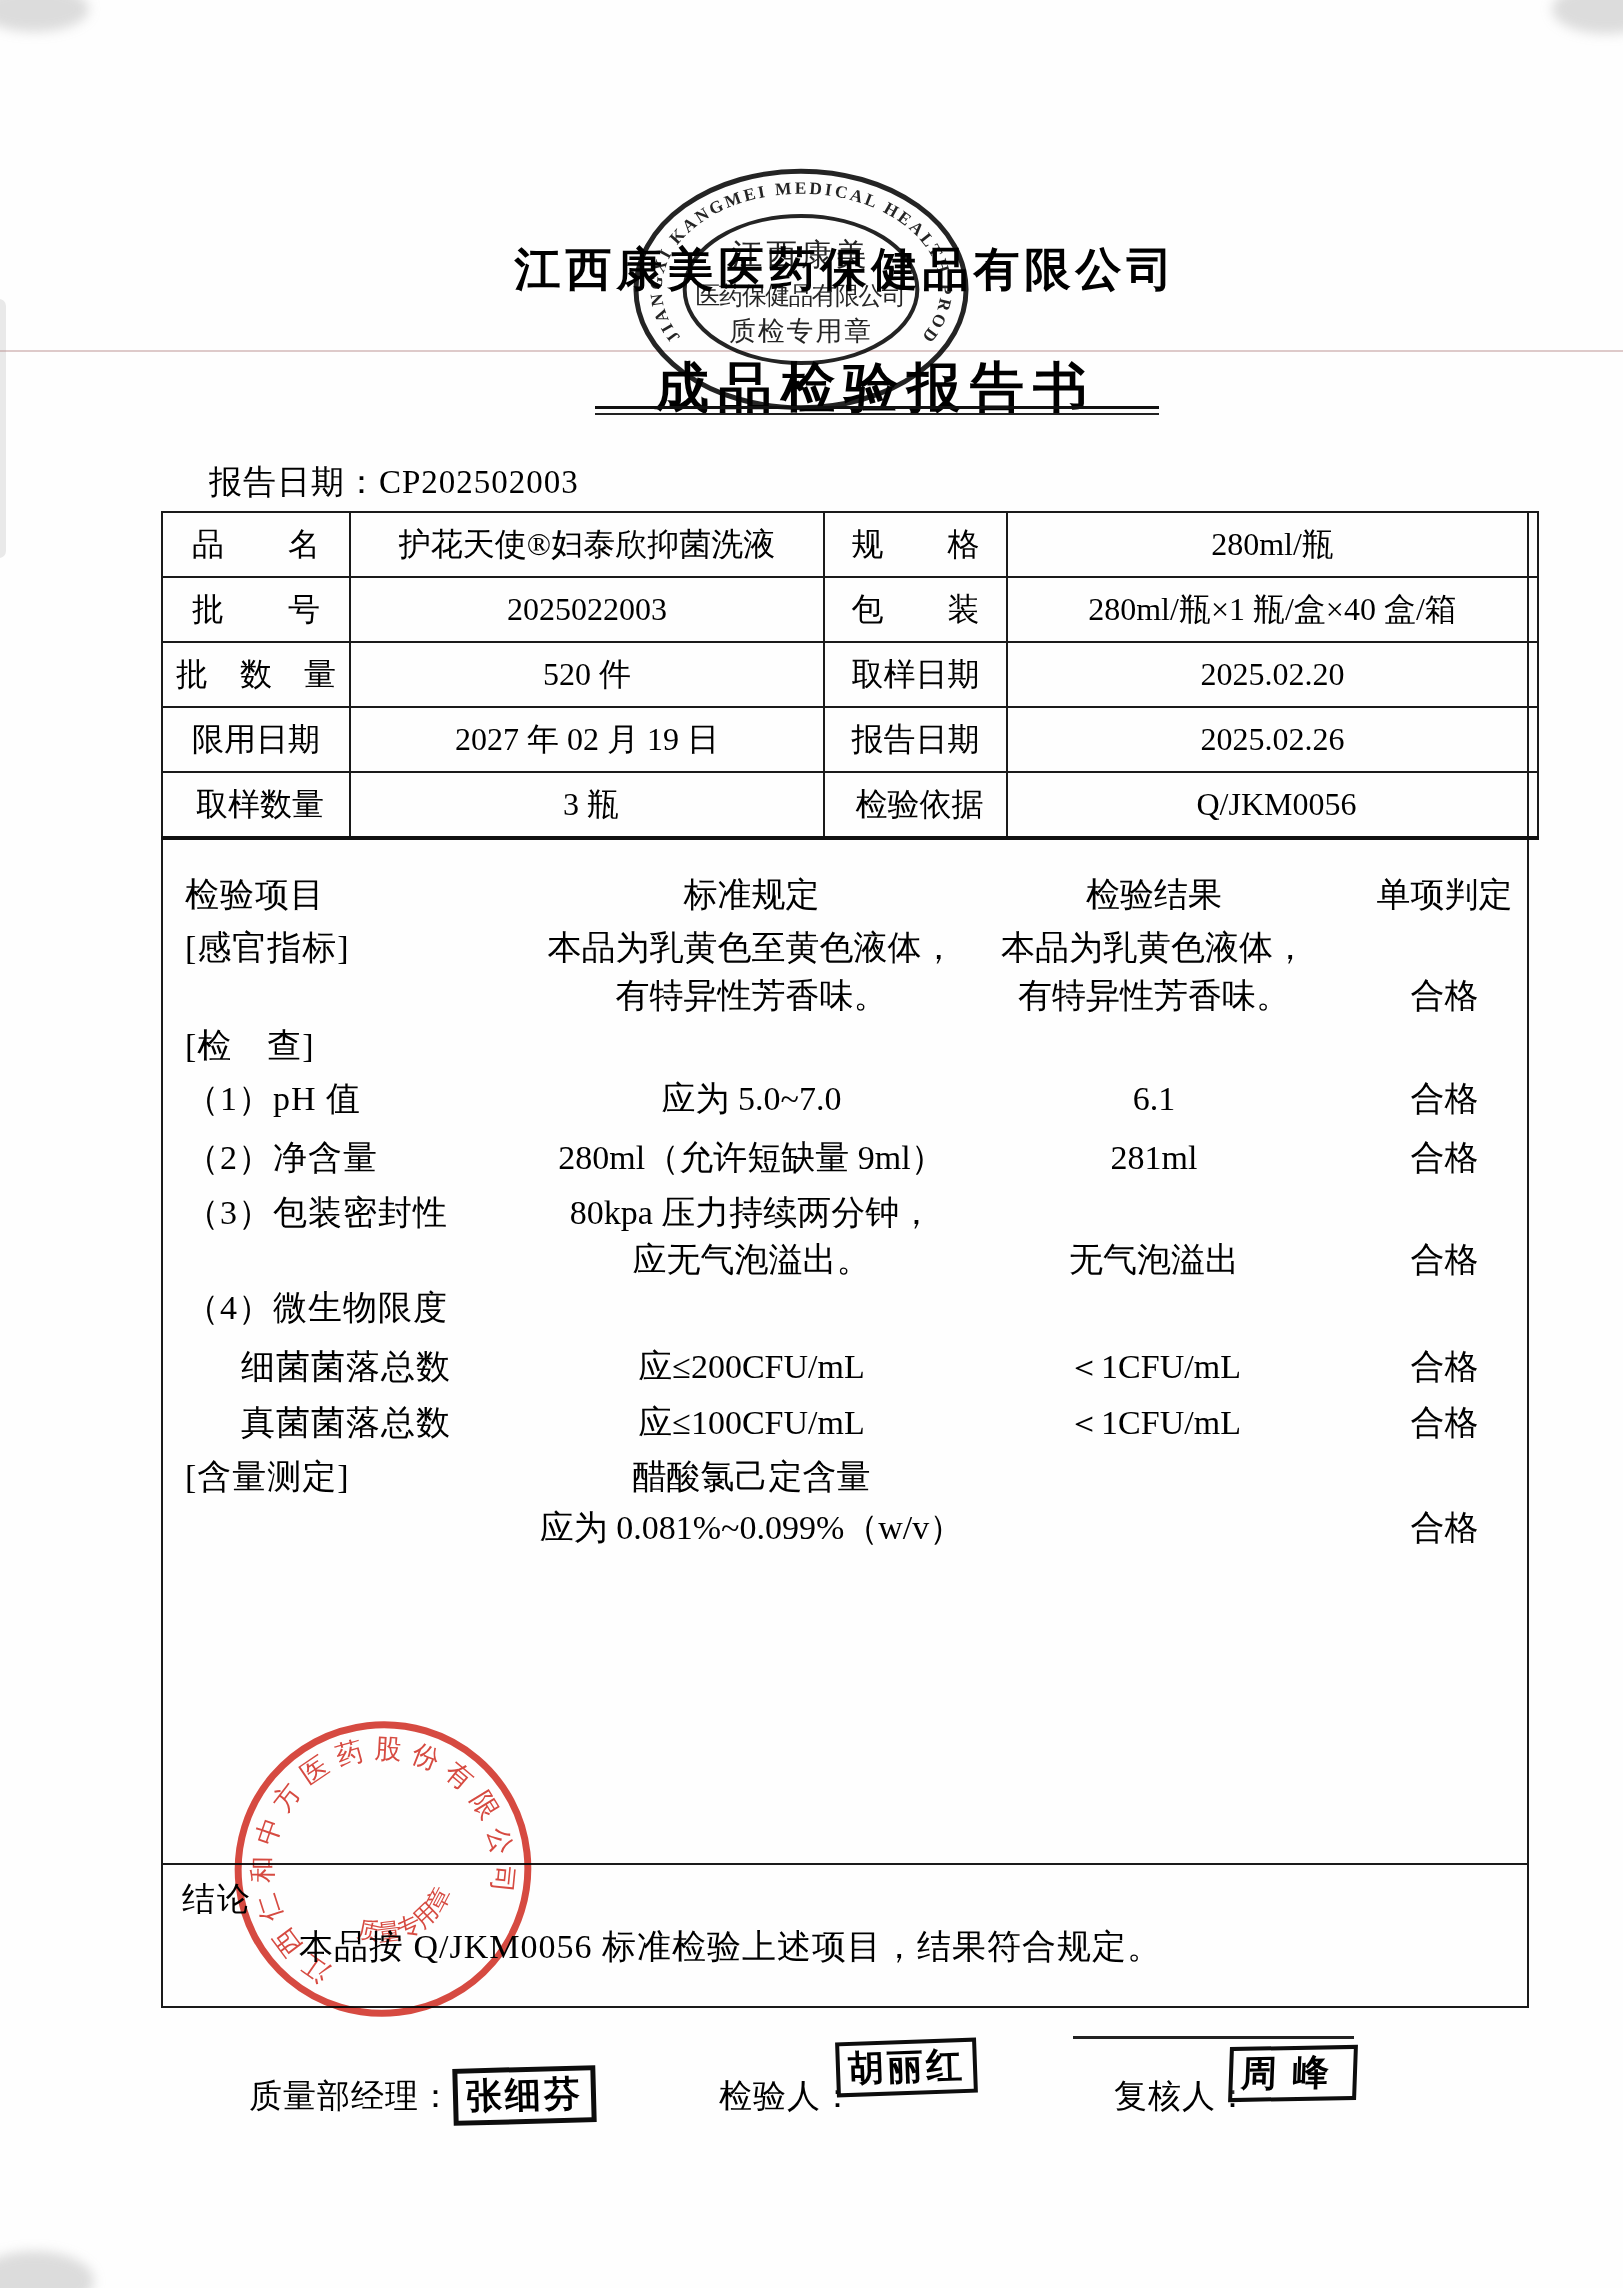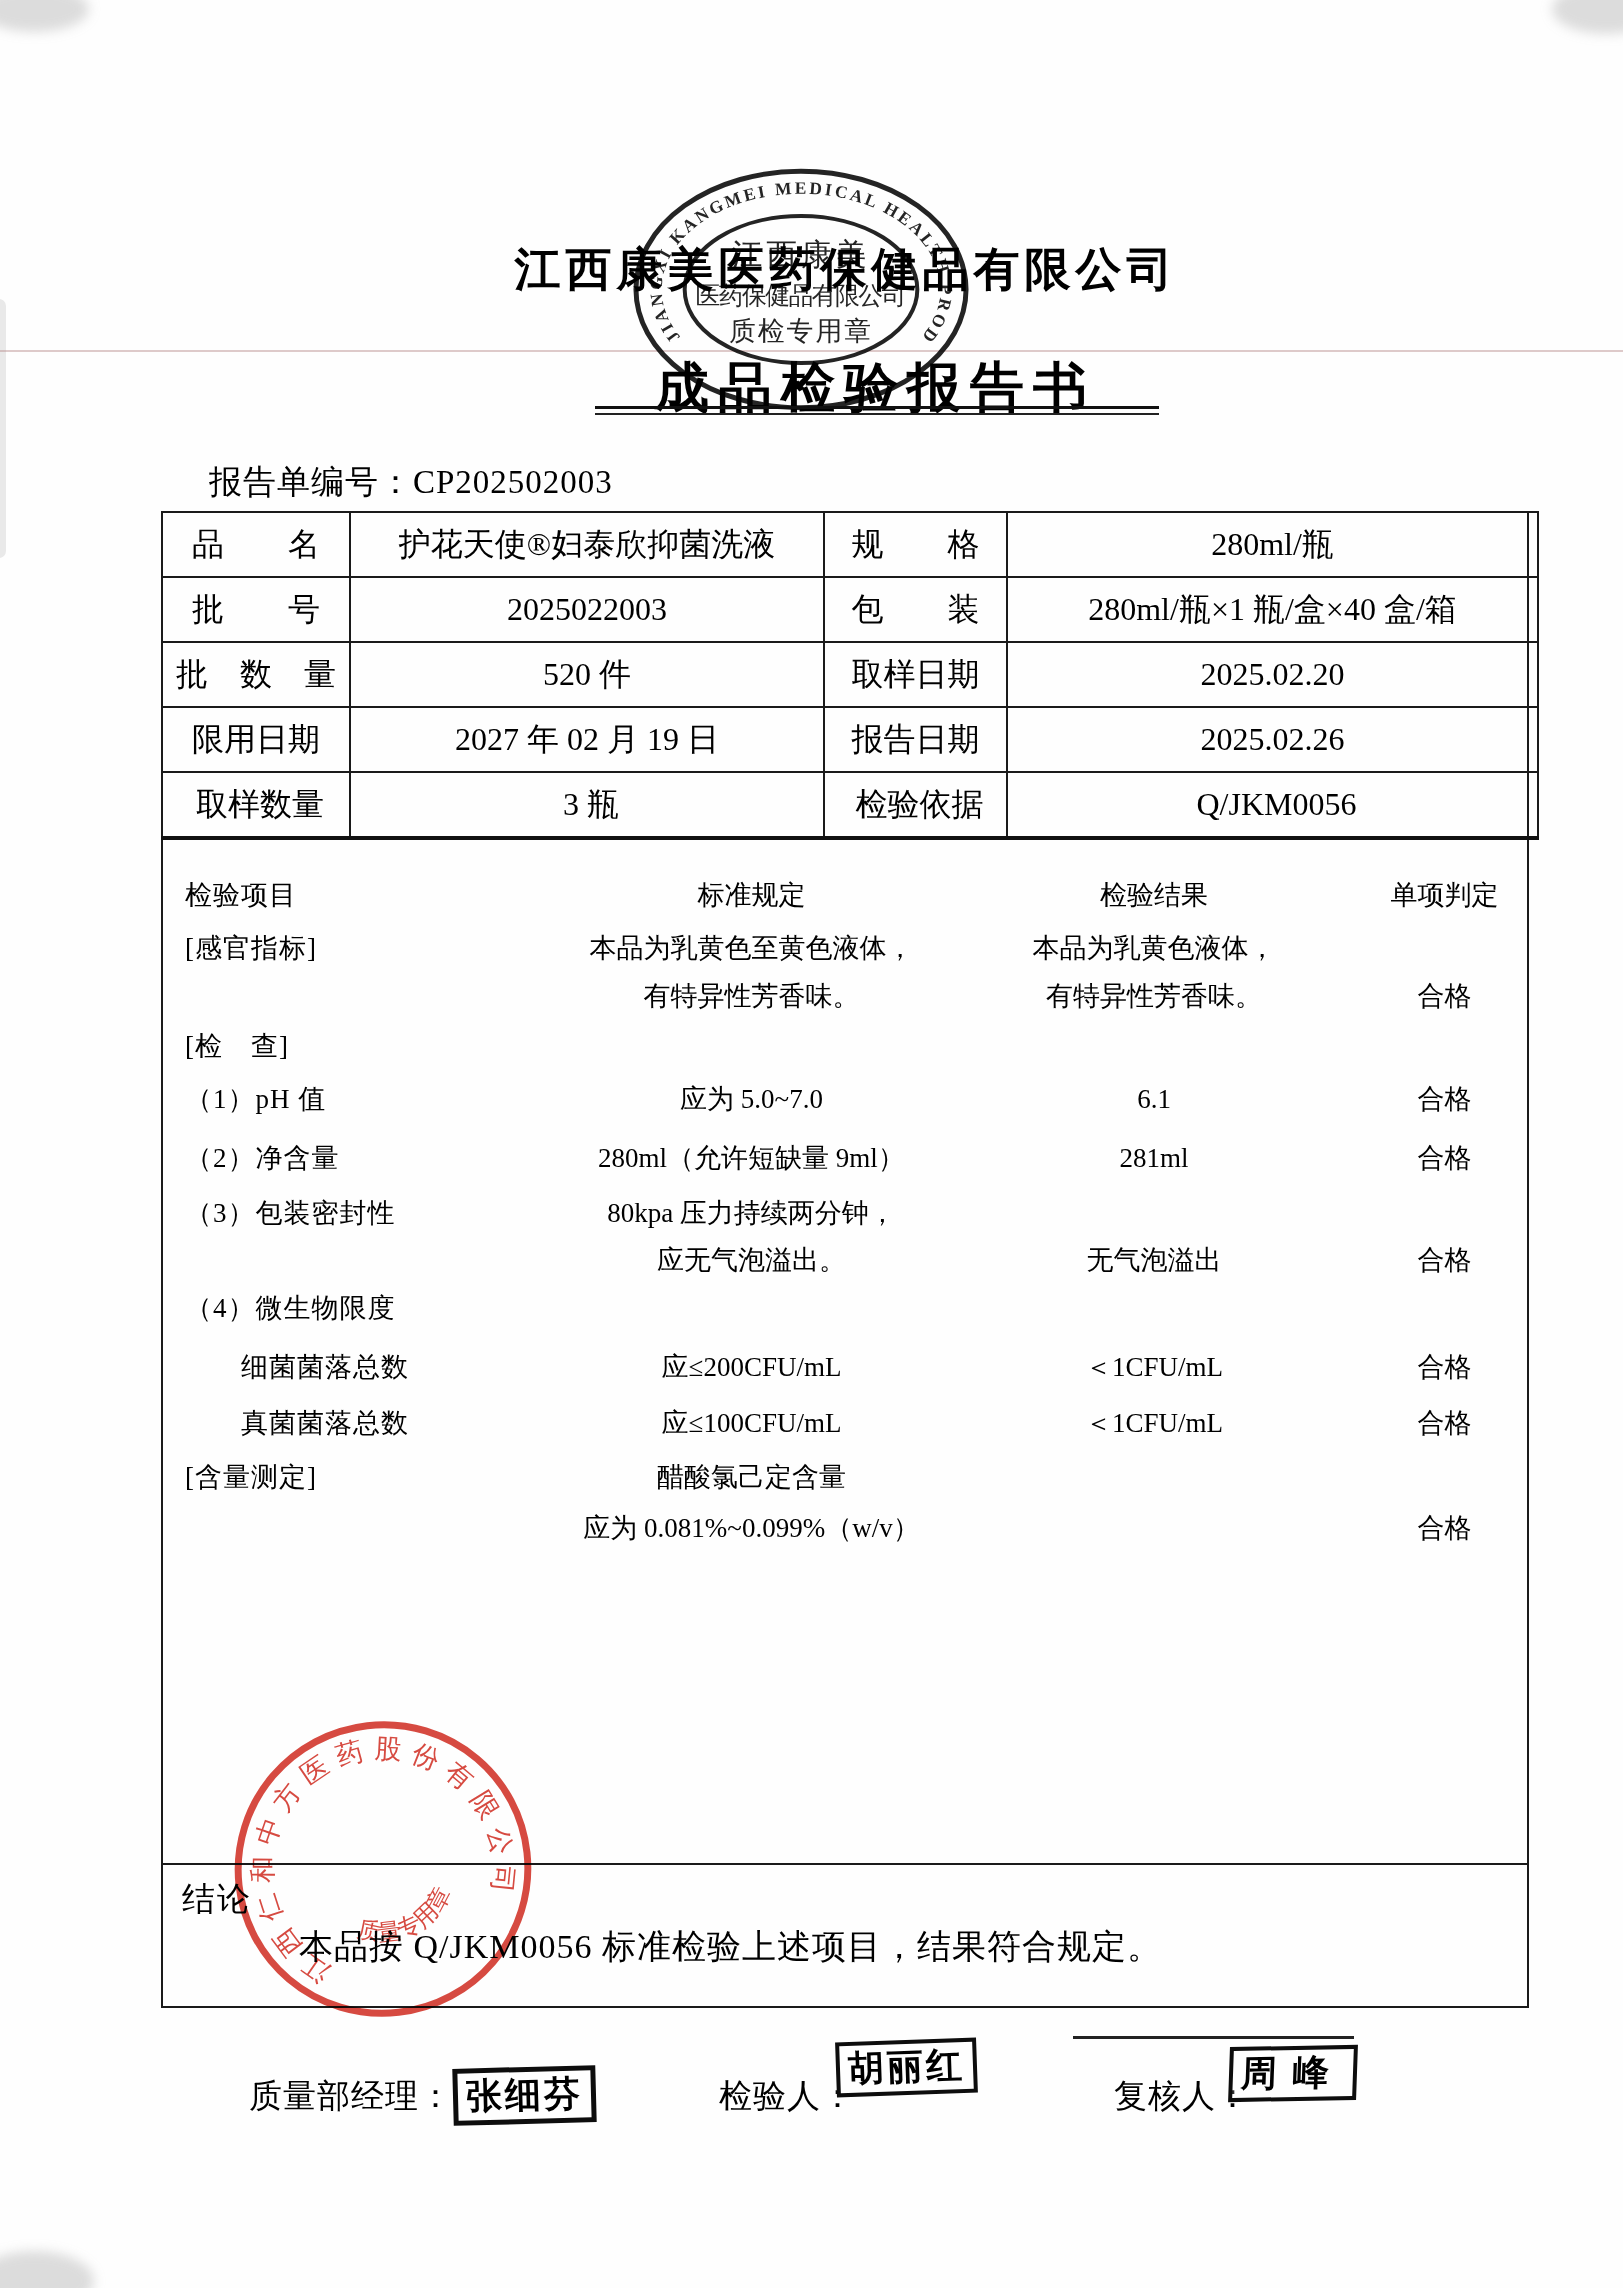--- a/index.html
+++ b/index.html
@@ -39,21 +39,21 @@
     position:absolute; top:511px; left:161px; width:1368px;
     border-collapse:collapse; table-layout:fixed; font-size:32px; z-index:2;
   }
   table.info td{
     height:63px; border:2px solid #1a1a1a; text-align:center;
     padding:0; overflow:hidden; white-space:nowrap;
   }
   table.info tr:last-child td{border-bottom:4px solid #111;padding-left:8px;}
   .c1{width:186px;} .c2{width:472px;} .c3{width:181px;} .c4{width:529px;}
   
-  .insp-row{position:absolute; left:0; width:1374px; height:46px; font-size:27px; line-height:46px; z-index:2;}
+  .insp-row{position:absolute; left:0; width:1374px; height:46px; font-size:34px; line-height:46px; z-index:2;}
   .cell-item{position:absolute; left:185px; width:418px; text-align:left; letter-spacing:1px;}
   .cell-item.indent{left:241px;}
   .cell-std{position:absolute; left:428px; width:647px; text-align:center;}
   .cell-res{position:absolute; left:960px; width:388px; text-align:center;}
   .cell-ver{position:absolute; left:1375px; width:139px; text-align:center;}
   .insp-head .cell-std,.insp-head .cell-res,.insp-head .cell-ver,.insp-head .cell-item{font-weight:500;}
   
   .concl-divider{top:1863px; left:163px; width:1364px; height:2px; background:#1a1a1a; z-index:2;}
   .concl-label{top:1877px; left:182px; font-size:33px; letter-spacing:2px; z-index:5;}
   .concl-text{top:1924px; left:299px; font-size:34px; letter-spacing:1px; z-index:5;}
@@ -96,21 +96,21 @@
     </defs>
     <text font-family="Liberation Serif, DejaVu Serif, serif" font-size="17.5" font-weight="bold" fill="#111" letter-spacing="2.5">
       <textPath href="#qcArc" startOffset="0" textLength="585">JIANGXI KANGMEI MEDICAL HEALTH PRODUCTS CO.</textPath>
     </text>
     <text x="172" y="100" text-anchor="middle" font-family="Liberation Serif, DejaVu Serif, serif" font-size="31" fill="#111" letter-spacing="4">江西康美</text>
     <text x="172" y="140" text-anchor="middle" font-family="Liberation Serif, DejaVu Serif, serif" font-size="25" fill="#111" textLength="212">医药保健品有限公司</text>
     <text x="172" y="176" text-anchor="middle" font-family="Liberation Serif, DejaVu Serif, serif" font-size="27" fill="#111" letter-spacing="2">质检专用章</text>
   </svg>
 
   <div class="abs report-no">
-    <span>报告单编号：</span><span>CP202502003</span>
+    <span>报告日期：</span><span>CP202502003</span>
   </div>
 
   <div class="abs outer-box"></div>
 
   <table class="info">
     <tbody>
         <tr>
       <td class="c1">品　　名</td>
       <td class="c2">护花天使®妇泰欣抑菌洗液</td>
       <td class="c3">规　　格</td>

